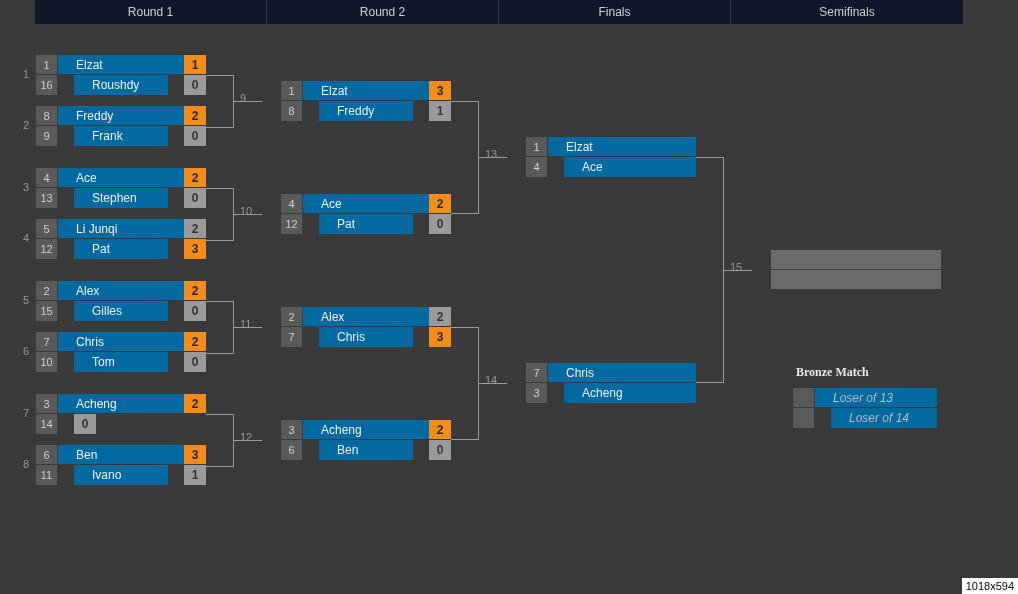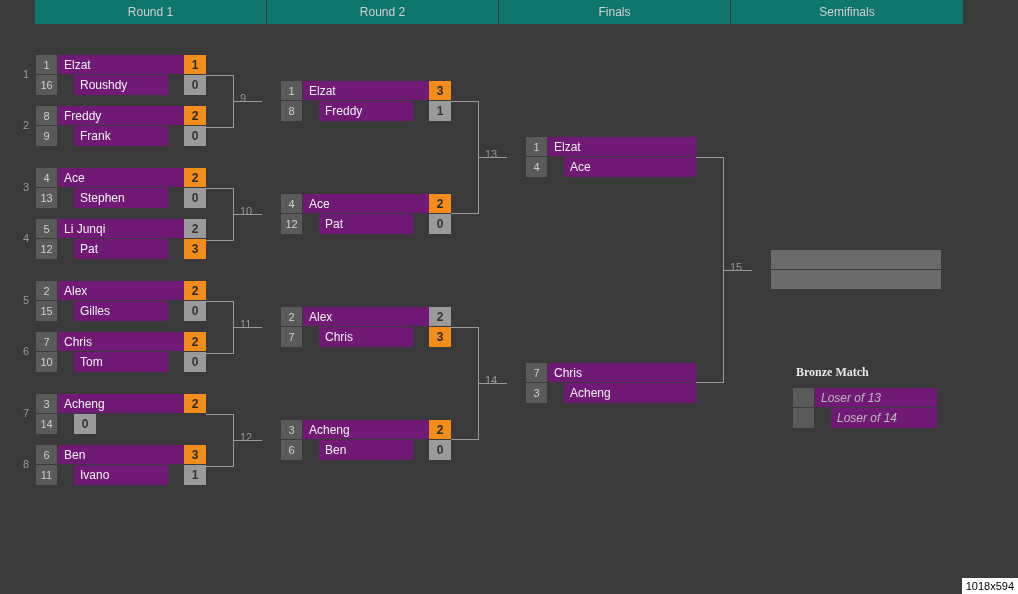--- a/index.html
+++ b/index.html
@@ -17,21 +17,21 @@
     position: absolute;
     top: 0; left: 0; right: 0; bottom: 0;
   }
   .headers {
     display: flex;
     height: 24px;
     padding-left: 35px;
   }
   .hdr {
     flex: 0 0 232px;
-    background: #0f766e;
+    background: #0f172a;
     color: #d0d0d0;
     text-align: center;
     line-height: 24px;
     font-size: 12px;
     border-right: 1px solid #3a3a3a;
   }
   .hdr:last-child { border-right: none; }
 
   
   .match {
@@ -48,23 +48,23 @@
   .seed {
     flex: 0 0 22px;
     background: #5a5a5a;
     color: #cfcfcf;
     text-align: center;
     font-size: 11px;
     border-right: 1px solid #3a3a3a;
   }
   .name {
     flex: 1;
-    background: #701a75;
+    background: #0369a1;
     color: #f0f0f0;
-    padding-left: 6px;
+    padding-left: 18px;
     font-size: 12px;
     overflow: hidden;
     white-space: nowrap;
   }
   .name.placeholder { color: #bbb; font-style: italic; }
   .score {
     flex: 0 0 22px;
     text-align: center;
     font-size: 12px;
     font-weight: bold;

